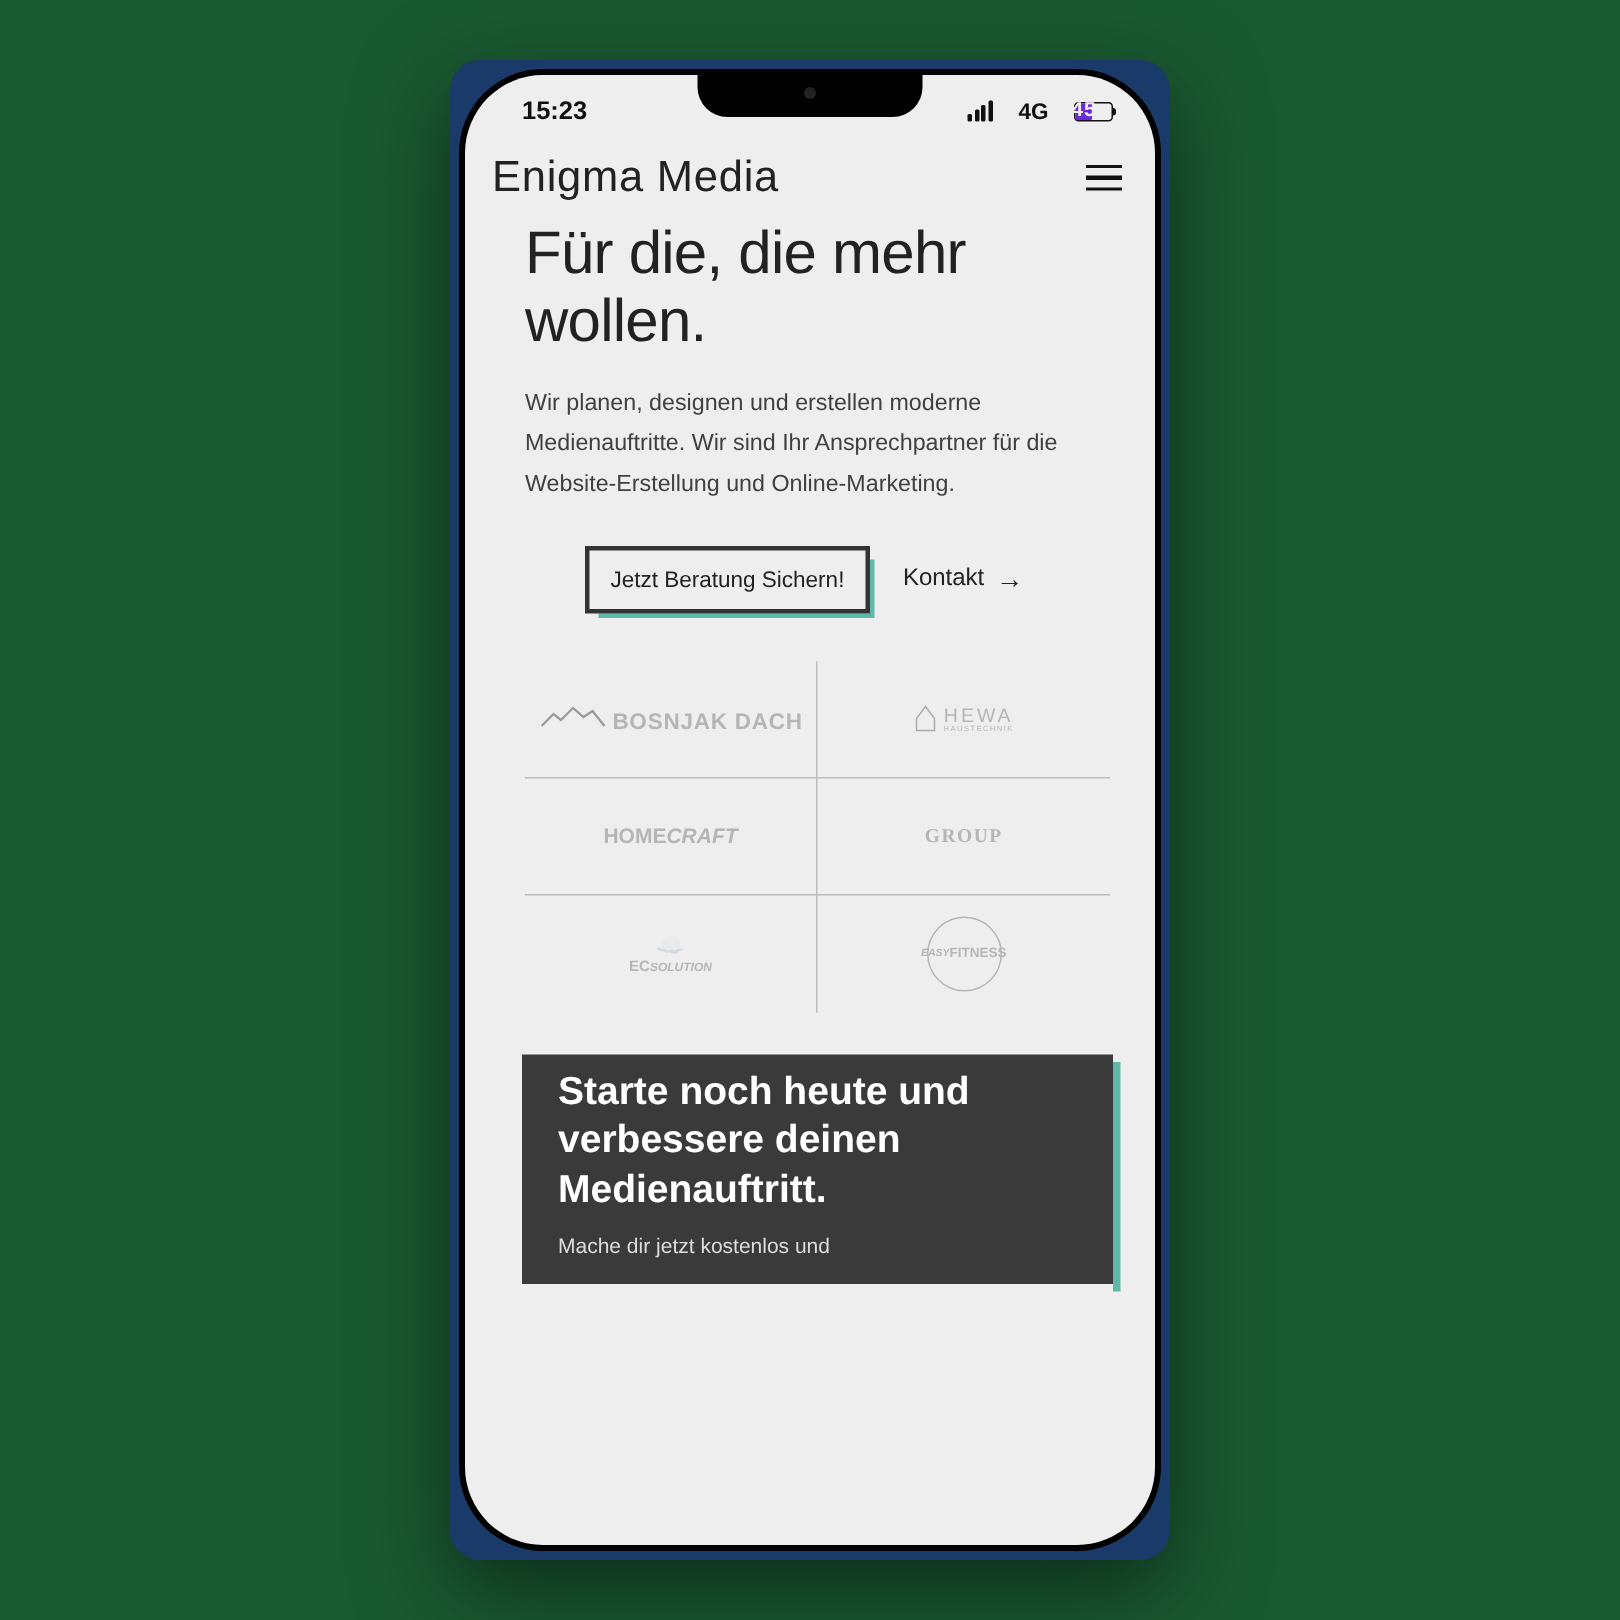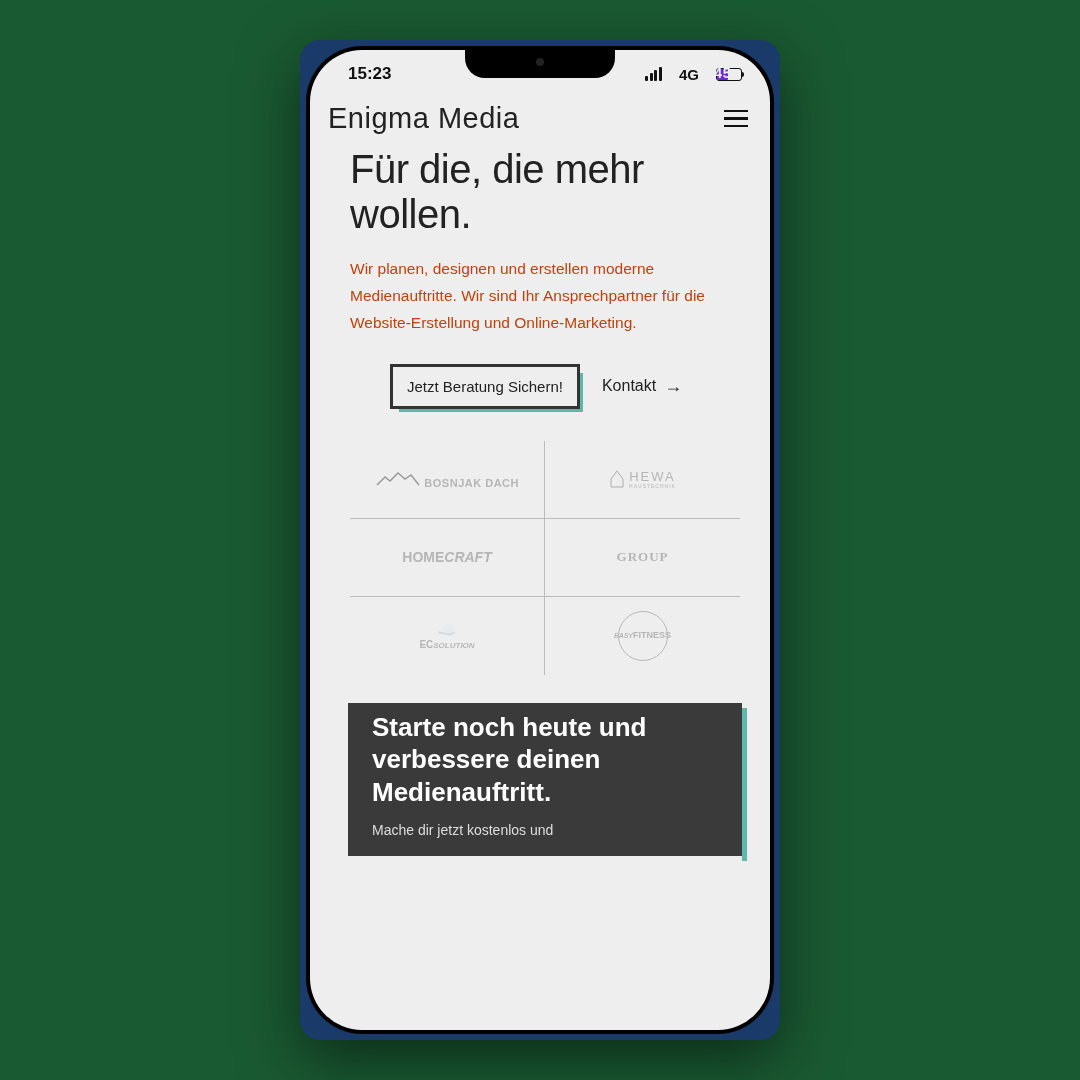--- a/index.html
+++ b/index.html
@@ -67,21 +67,21 @@
   .app-header {
     display:flex; justify-content:space-between; align-items:center;
     padding: 4px 22px 12px 18px;
   }
   .brand { font-size: 29px; font-weight: 400; color:#222; letter-spacing:0.5px;}
   .hamburger { display:flex; flex-direction:column; gap:5px; cursor:pointer;}
   .hamburger span { width:24px; height:2.5px; background:#111; }
 
   .content { padding: 0 30px 0 40px; }
   .hero-title { font-size: 40px; font-weight: 500; color:#222; line-height:1.12; margin-bottom:18px; letter-spacing:-0.5px;}
-  .hero-body { font-size: 15.5px; color:#c2410c; line-height:1.75; font-weight:300; margin-bottom:28px; }
+  .hero-body { font-size: 15.5px; color:#404040; line-height:1.75; font-weight:300; margin-bottom:28px; }
 
   .cta-row { display:flex; align-items:center; gap:22px; margin-bottom:32px;padding-left:40px;}
   .cta-primary {
     position:relative;
     padding: 11px 14px;
     border: 3px solid #333;
     font-size: 15px; color:#222; font-weight:400;
     background:#eeeeee;
     cursor:pointer;
   }
@@ -167,21 +167,21 @@
             <span class="arrow-right">→</span>
           </a>
         </div>
 
         <div class="client-grid">
           <div class="client-cell">
             <div class="client-logo">
               <svg width="46" height="18" viewBox="0 0 46 18">
                   <path d="M2 16 L10 8 L15 12 L23 4 L30 10 L36 6 L44 16" stroke="#555" stroke-width="1.5" fill="none"></path>
                 </svg>
-              <span style="font-size:11px; letter-spacing:0.5px;">BOSNJAK DACH</span>
+              <span style="font-size:15px; letter-spacing:0.5px;">BOSNJAK DACH</span>
             </div>
           </div>
           <div class="client-cell">
             <div class="client-logo" style="display:flex;align-items:center;gap:4px;">
               <svg width="16" height="20" viewBox="0 0 16 20">
                   <path d="M8 2 L14 10 V18 H2 V10 Z" stroke="#777" stroke-width="1" fill="none"></path>
                 </svg>
               <div>
                 <div style="font-size:13px; letter-spacing:2px; font-weight:300;">HEWA</div>
                 <span class="logo-small" style="font-size:5px;">HAUSTECHNIK</span>

